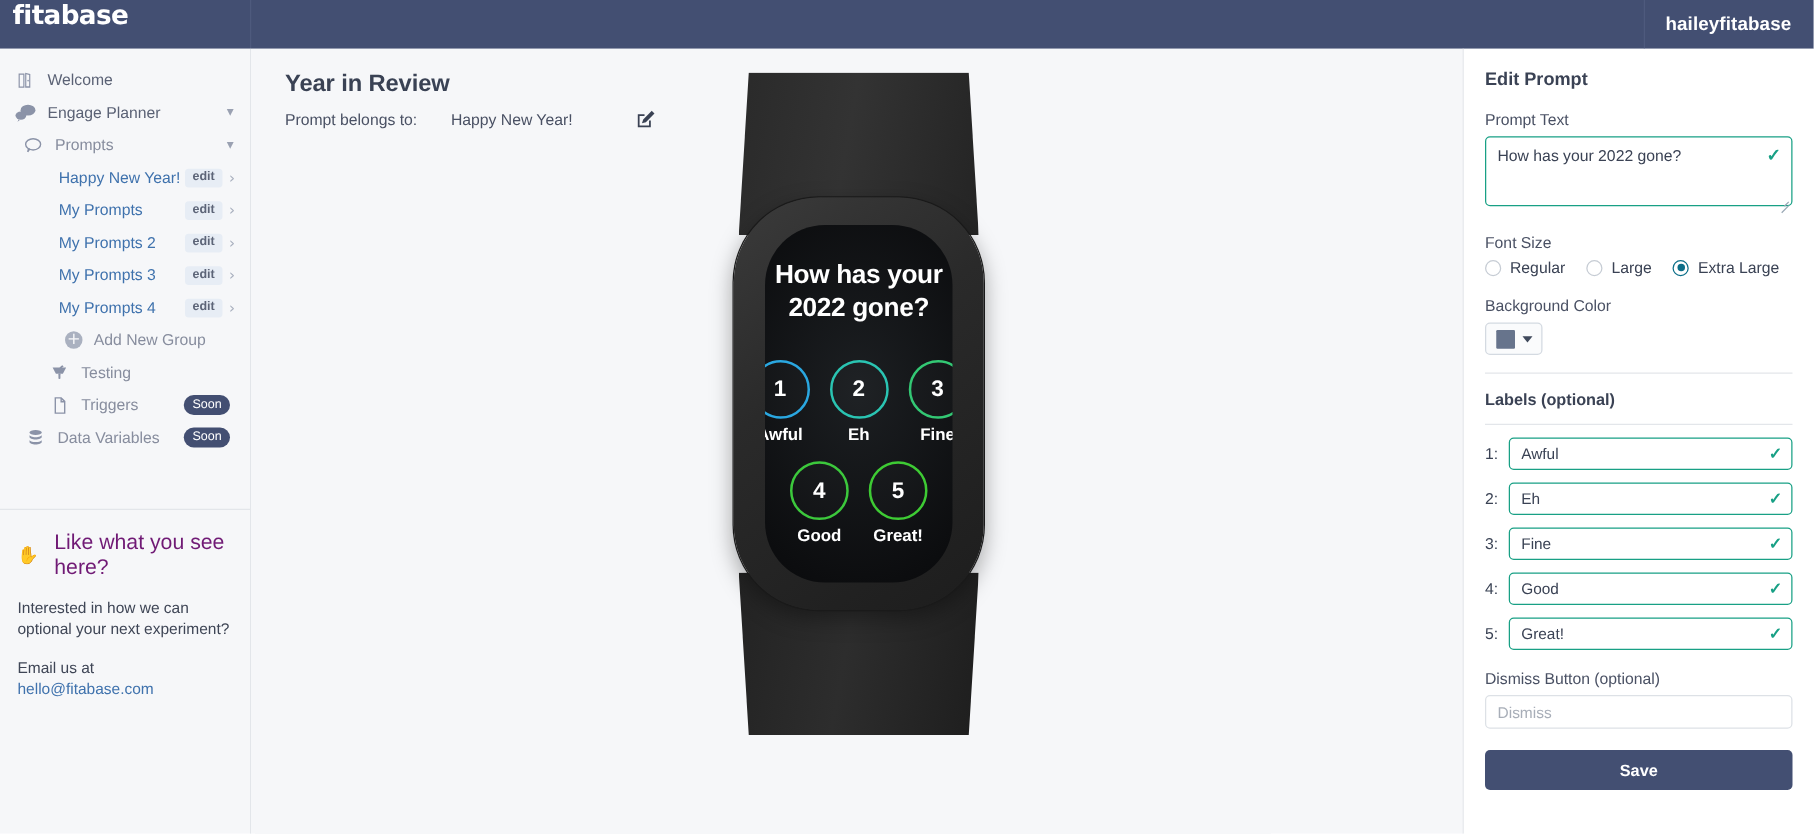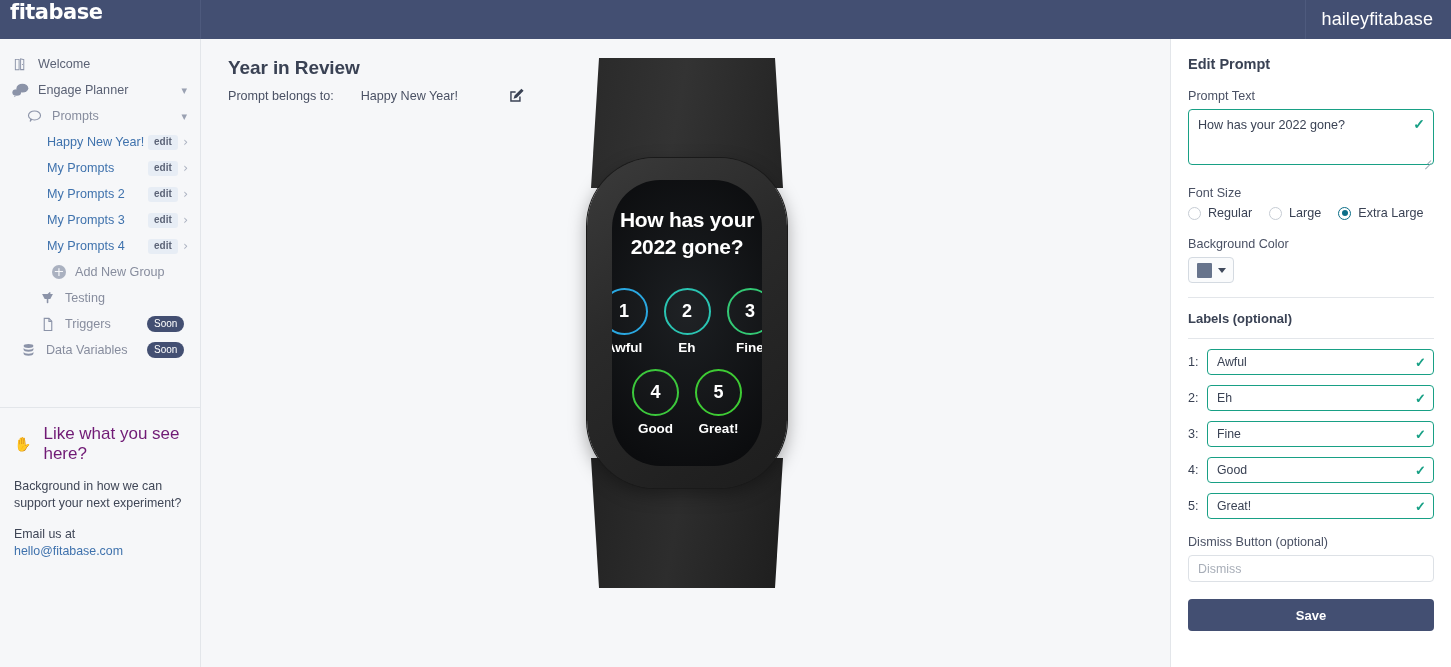--- a/index.html
+++ b/index.html
@@ -32,41 +32,41 @@
     color: #ffffff;
   }
   .topbar-spacer { flex: 1; height: 39px; }
   .topbar-user-cell {
     height: 39px;
     padding: 0 18px 0 16px;
     display: flex; align-items: center;
     border-left: 1px solid #4e5a7d;
   }
   .topbar-user {
-    font-size: 18px; font-weight: 400; color: #ffffff;
+    font-size: 15px; font-weight: 700; color: #ffffff;
     letter-spacing: 0.1px;
   }
 
   
   .sidebar {
     position: absolute; top: 39px; left: 0;
     width: 201px; height: 628px;
     background: #f6f7f9;
     border-right: 1px solid #e3e6ea;
   }
   .nav-top { padding-top: 12px; }
 
   .nav-row {
     display: flex; align-items: center;
     height: 26px;
     position: relative;
     cursor: pointer;
   }
   .nav-row.lvl0 { padding-left: 11px; }
-  .nav-row.lvl1 { padding-left: 25px; }
+  .nav-row.lvl1 { padding-left: 17px; }
   .nav-row.lvl2 { padding-left: 47px; }
 
   .nav-ico {
     width: 19px; height: 16px;
     display: flex; align-items: center; justify-content: center;
     flex: 0 0 19px;
     color: #8b93a8;
   }
   .nav-label {
     font-size: 12.6px;
@@ -436,21 +436,21 @@
     </div>
   </div>
 
   <div class="side-sep"></div>
 
   <div class="promo">
     <div class="promo-head">
       <span class="hand">✋</span>
       <span class="t">Like what you see here?</span>
     </div>
-    <div class="promo-p">Background in how we can support your next experiment?</div>
+    <div class="promo-p">Interested in how we can optional your next experiment?</div>
     <div class="promo-p">
       <span>Email us at </span><a href="#">hello@fitabase.com</a>
     </div>
   </div>
 </div>
 
 <div class="main">
   <div class="page-title">Year in Review</div>
 
   <div class="belongs">

